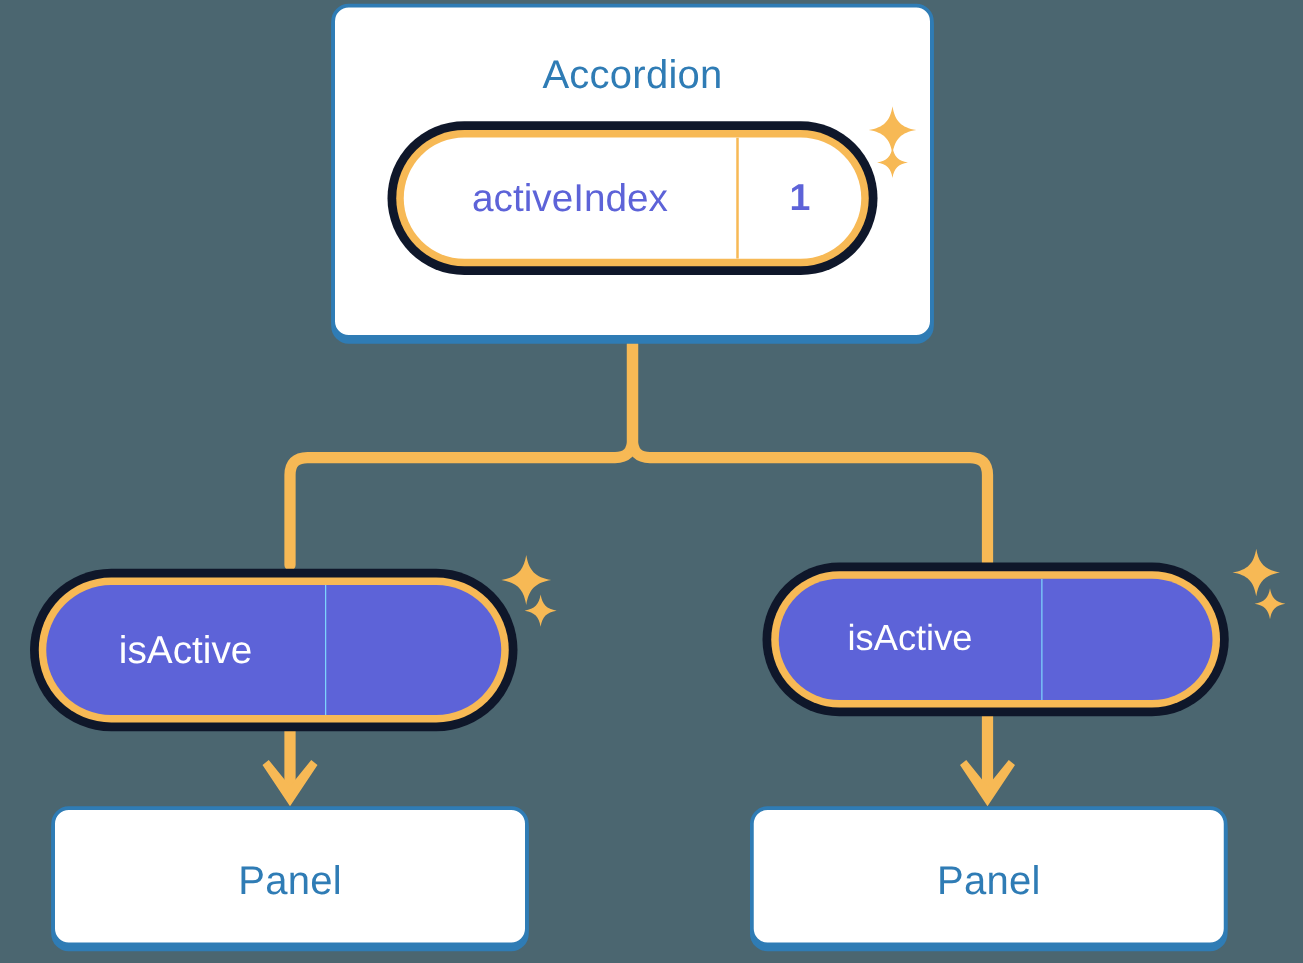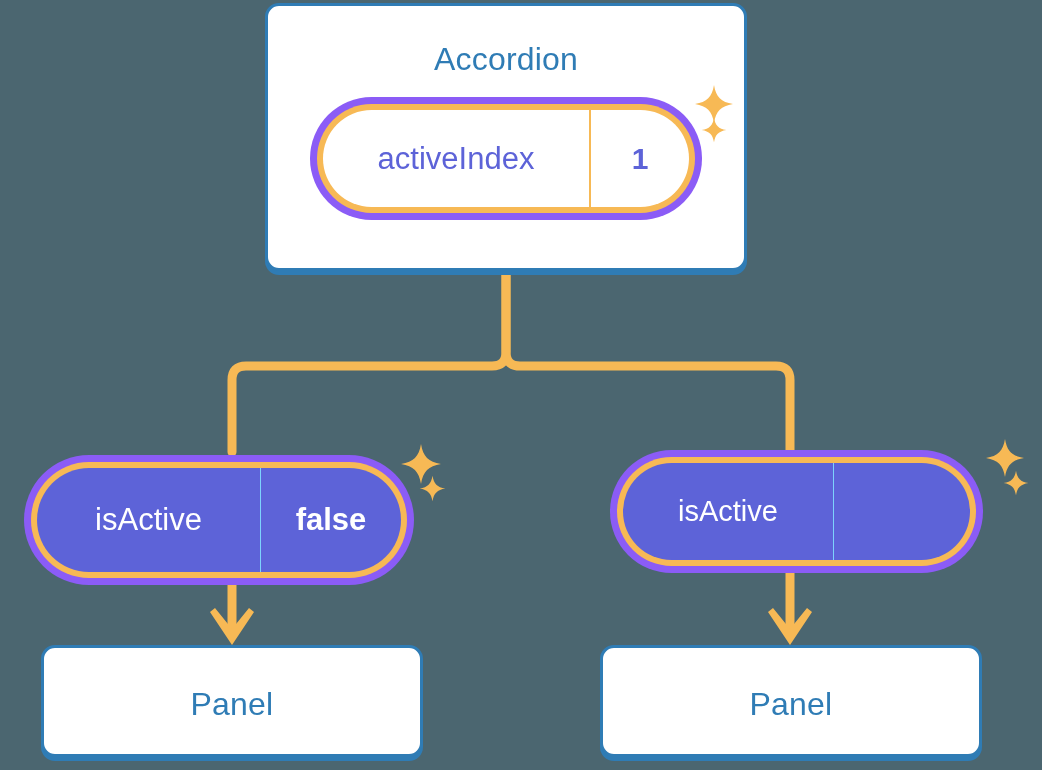--- a/index.html
+++ b/index.html
@@ -67,21 +67,21 @@
   .panel-card .card-title {
     font-size: 32px;
     line-height: 112px;
     margin: 0;
   }
 
   
   .pill-wrap {
     position: absolute;
     border-radius: 999px;
-    background: #8b5cf6;          
+    background: #0f172a;          
     padding: 7px;
     box-sizing: border-box;
   }
   .pill-ring {
     border-radius: 999px;
     background: #f7b955;          
     padding: 6px;
     height: 100%;
     box-sizing: border-box;
   }
@@ -204,21 +204,20 @@
   <div class="sparkle" style="left:701px; top:117px;">
     <svg width="26" height="26" viewBox="0 0 40 40" xmlns="http://www.w3.org/2000/svg">
       <path d="M20 1 C22 13 27 18 39 20 C27 22 22 27 20 39 C18 27 13 22 1 20 C13 18 18 13 20 1 Z" fill="#f7b955"></path>
     </svg>
   </div>
 
   <div class="pill-wrap pill-purple" id="pill-isactive-left">
     <div class="pill-ring">
       <div class="pill">
         <div class="pill-key">isActive</div>
-        <div class="pill-val">false</div>
       </div>
     </div>
   </div>
 
   <div class="sparkle" style="left:400px; top:443px;">
     <svg width="42" height="42" viewBox="0 0 40 40" xmlns="http://www.w3.org/2000/svg">
       <path d="M20 1 C22 13 27 18 39 20 C27 22 22 27 20 39 C18 27 13 22 1 20 C13 18 18 13 20 1 Z" fill="#f7b955"></path>
     </svg>
   </div>
   <div class="sparkle" style="left:419px; top:475px;">

